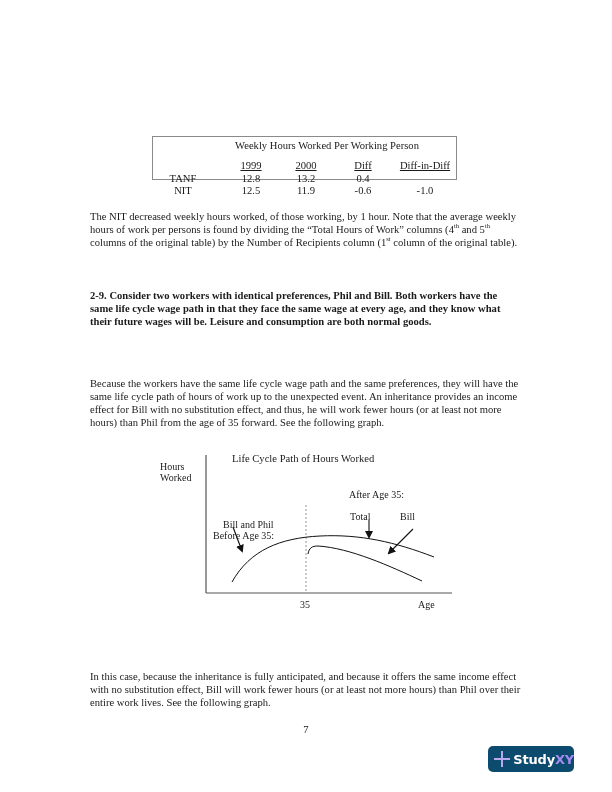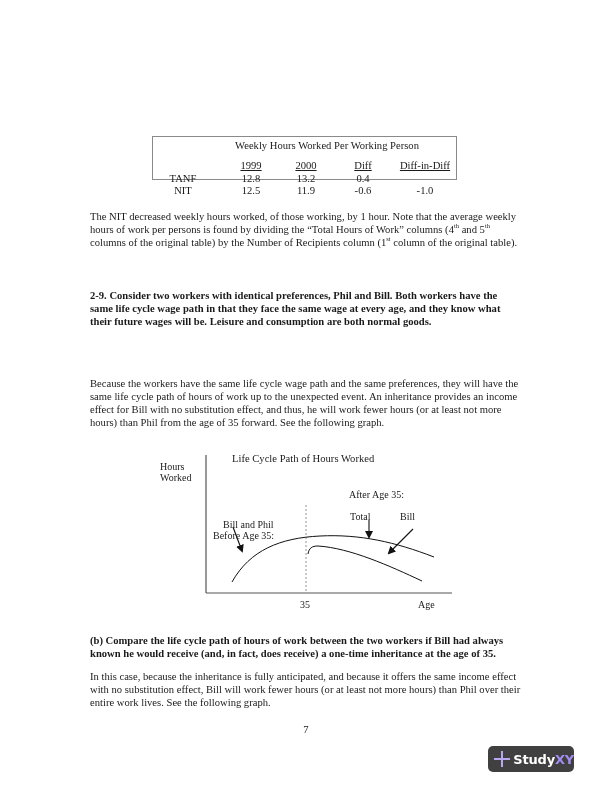--- a/index.html
+++ b/index.html
@@ -76,21 +76,21 @@
       font-size: 10.6px;
     }
 
     
     .badge {
       position: absolute;
       left: 488px;
       top: 746px;
       width: 86px;
       height: 26px;
-      background: #404040;
+      background: #0c4a6e;
       border-radius: 5px;
       display: flex;
       align-items: center;
       box-sizing: border-box;
       padding-left: 6px;
     }
     .badge-plus {
       width: 16px; height: 16px;
       position: relative;
       margin-right: 5px;
@@ -177,21 +177,20 @@
     <div class="glabel" style="left:160px; top:472px;">Worked</div>
     <div class="glabel" style="left:213px; top:498px;margin-top:32px;">Before Age 35:</div>
     <div class="glabel" style="left:223px; top:519px;">Bill and Phil</div>
     <div class="glabel" style="left:349px; top:489px;">After Age 35:</div>
     <div class="glabel" style="left:350px; top:511px;">Total</div>
     <div class="glabel" style="left:400px; top:511px;">Bill</div>
     <div class="glabel" style="left:300px; top:599px;">35</div>
     <div class="glabel" style="left:418px; top:599px;">Age</div>
   </div>
 
-  <div class="block bold" style="top:634px;">(b) Compare the life cycle path of hours of work between the two workers if Bill had always known he would receive (and, in fact, does receive) a one-time inheritance at the age of 35.</div>
 
   <div class="block" style="top:670px;">In this case, because the inheritance is fully anticipated, and because it offers the same income effect with no substitution effect, Bill will work fewer hours (or at least not more hours) than Phil over their entire work lives.  See the following graph.</div>
 
   <div class="page-number">7</div>
 
   <div class="badge">
     <span class="badge-plus"></span>
     <span class="badge-text"><span>Study</span><span class="xy">XY</span></span>
   </div>
 

